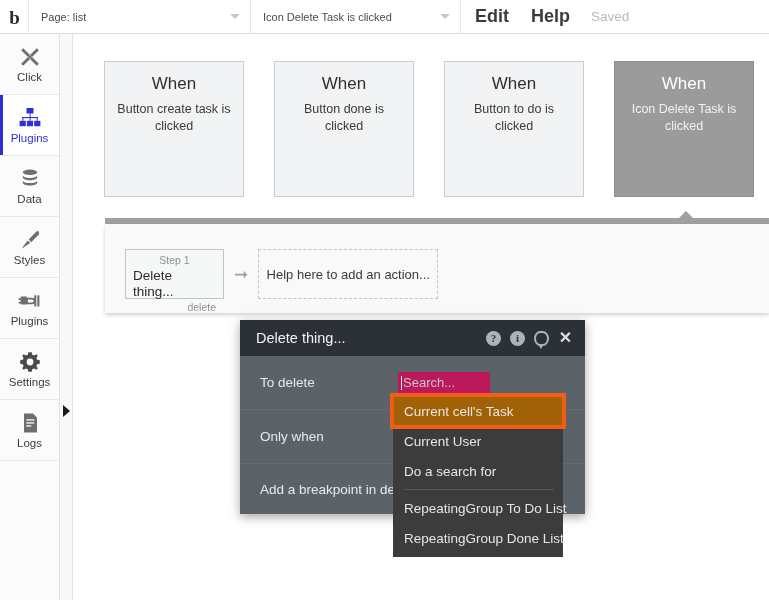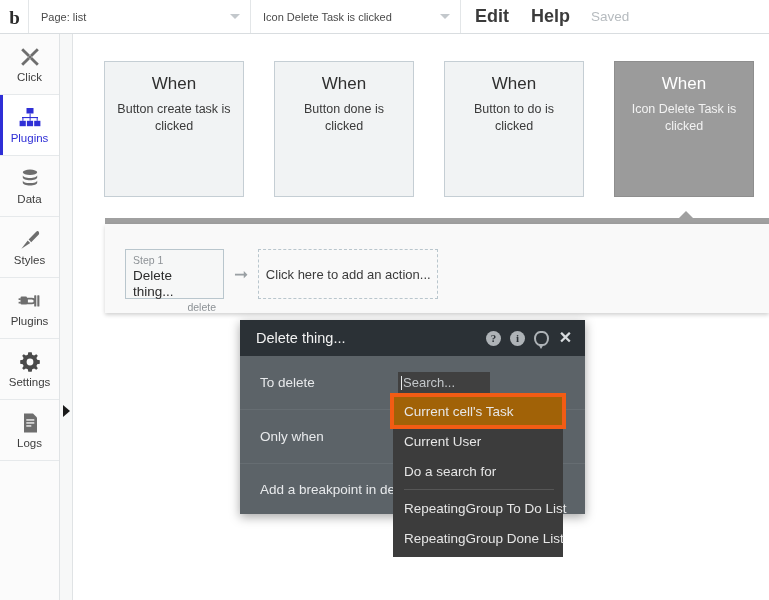--- a/index.html
+++ b/index.html
@@ -247,20 +247,21 @@
     background: #f6f7f7;
     border: 1px solid #b9c6cd;
     box-sizing: border-box;
     padding: 4px 7px 0 7px;
     cursor: pointer;
   }
   .step-num {
     font-size: 10.5px;
     color: #8d9296;
     line-height: 1.2;
+    text-align: center;
   }
   .step-title {
     font-size: 13.5px;
     color: #2b2b2b;
     line-height: 1.2;
     margin-top: 1px;
   }
   .step-sub {
     font-size: 10.5px;
     color: #8d9296;
@@ -369,21 +370,21 @@
   .modal-row.last { border-bottom: none; height: 50px; }
   .row-label {
     width: 138px;
     color: #e8eaec;
     font-size: 13.5px;
     flex: 0 0 auto;
   }
   .search-field {
     width: 92px;
     height: 22px;
-    background: #404040;
+    background: #be185d;
     box-sizing: border-box;
     display: flex;
     align-items: center;
     padding-left: 3px;
     position: relative;
     cursor: text;
   }
   .search-caret {
     width: 1px;
     height: 14px;
@@ -607,21 +608,21 @@
   <div class="sep-bar"></div>
 
   <div class="actions-panel">
     <div class="steps-row">
       <div class="step-box">
         <div class="step-num">Step 1</div>
         <div class="step-title">Delete thing...</div>
         <div class="step-sub">delete</div>
       </div>
       <div class="step-arrow">➞</div>
-      <div class="add-action">Click here to add an action...</div>
+      <div class="add-action">Help here to add an action...</div>
     </div>
   </div>
 
 </div>
 
 <div class="modal">
 
   <div class="modal-header">
     <div class="modal-title">Delete thing...</div>
     <div class="hdr-icons">

